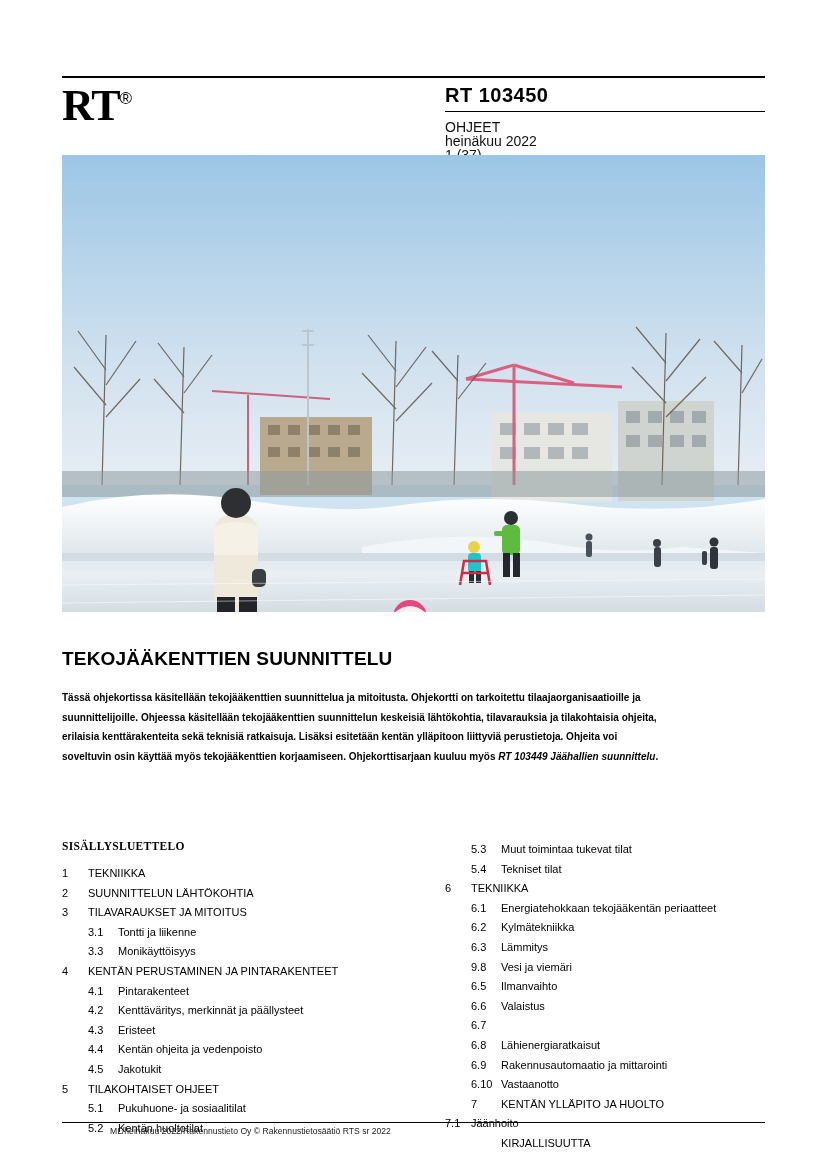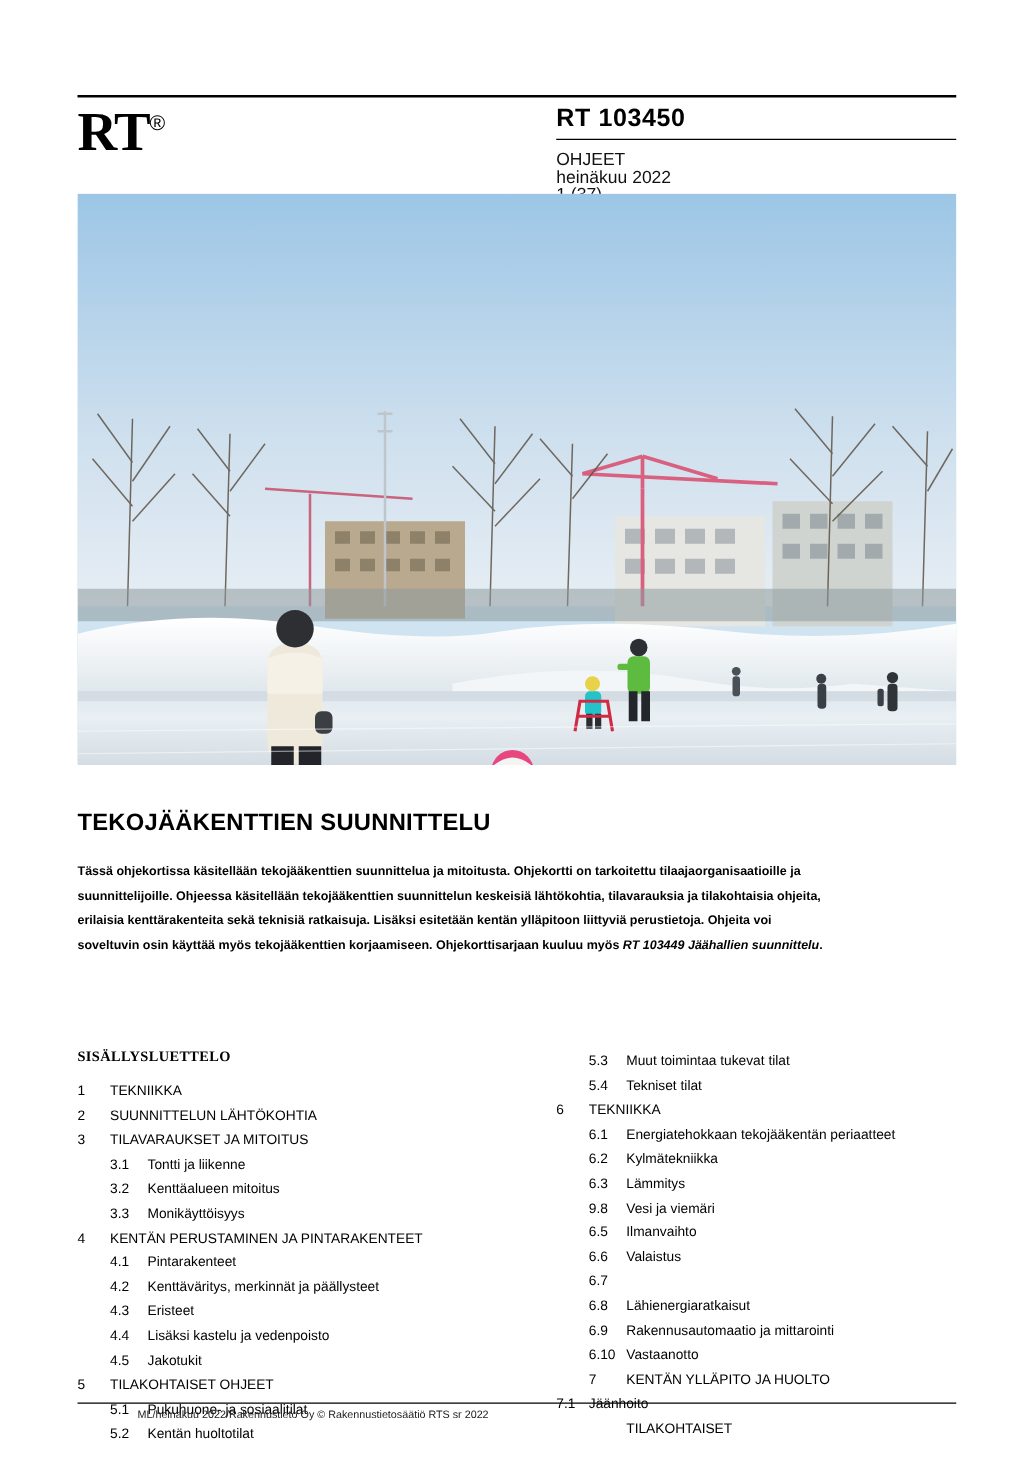--- a/index.html
+++ b/index.html
@@ -393,24 +393,20 @@
       </div>
     <div class="toc-row">
         <span class="toc-num">3</span>
         <span class="toc-label">TILAVARAUKSET JA MITOITUS</span>
       </div>
     <div class="toc-row lvl2">
         <span class="toc-num">3.1</span>
         <span class="toc-label">Tontti ja liikenne</span>
       </div>
     <div class="toc-row lvl2">
-        <span class="toc-num">3.2</span>
-        <span class="toc-label">Kenttäalueen mitoitus</span>
-      </div>
-    <div class="toc-row lvl2">
         <span class="toc-num">3.3</span>
         <span class="toc-label">Monikäyttöisyys</span>
       </div>
     <div class="toc-row">
         <span class="toc-num">4</span>
         <span class="toc-label">KENTÄN PERUSTAMINEN JA PINTARAKENTEET</span>
       </div>
     <div class="toc-row lvl2">
         <span class="toc-num">4.1</span>
         <span class="toc-label">Pintarakenteet</span>
@@ -418,21 +414,21 @@
     <div class="toc-row lvl2">
         <span class="toc-num">4.2</span>
         <span class="toc-label">Kenttäväritys, merkinnät ja päällysteet</span>
       </div>
     <div class="toc-row lvl2">
         <span class="toc-num">4.3</span>
         <span class="toc-label">Eristeet</span>
       </div>
     <div class="toc-row lvl2">
         <span class="toc-num">4.4</span>
-        <span class="toc-label">Lisäksi kastelu ja vedenpoisto</span>
+        <span class="toc-label">Kentän ohjeita ja vedenpoisto</span>
       </div>
     <div class="toc-row lvl2">
         <span class="toc-num">4.5</span>
         <span class="toc-label">Jakotukit</span>
       </div>
     <div class="toc-row">
         <span class="toc-num">5</span>
         <span class="toc-label">TILAKOHTAISET OHJEET</span>
       </div>
     <div class="toc-row lvl2">
@@ -500,21 +496,21 @@
     <div class="toc-row lvl2">
         <span class="toc-num">7</span>
         <span class="toc-label">KENTÄN YLLÄPITO JA HUOLTO</span>
       </div>
     <div class="toc-row">
         <span class="toc-num">7.1</span>
         <span class="toc-label">Jäänhoito</span>
       </div>
     <div class="toc-row lvl2">
         <span class="toc-num"></span>
-        <span class="toc-label">TILAKOHTAISET</span>
+        <span class="toc-label">KIRJALLISUUTTA</span>
       </div>
     <div class="toc-row">
         <span class="toc-num"></span>
         <span class="toc-label"></span>
       </div>
   </div>
 
   <div class="footer-rule"></div>
   <div class="footer-text">ML/heinäkuu 2022/Rakennustieto Oy © Rakennustietosäätiö RTS sr 2022</div>
 

